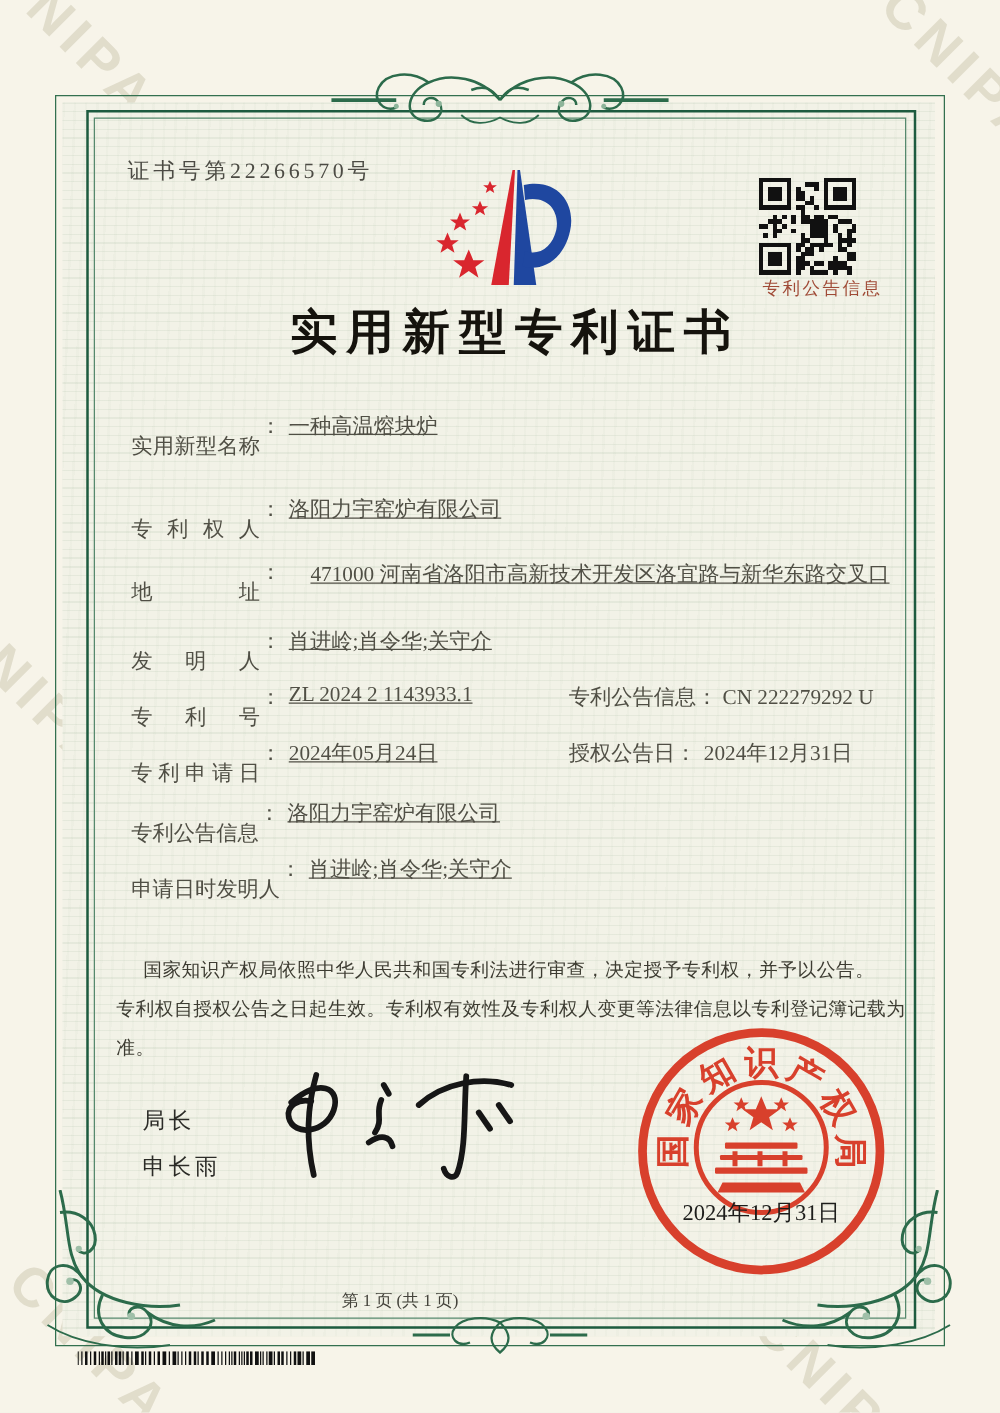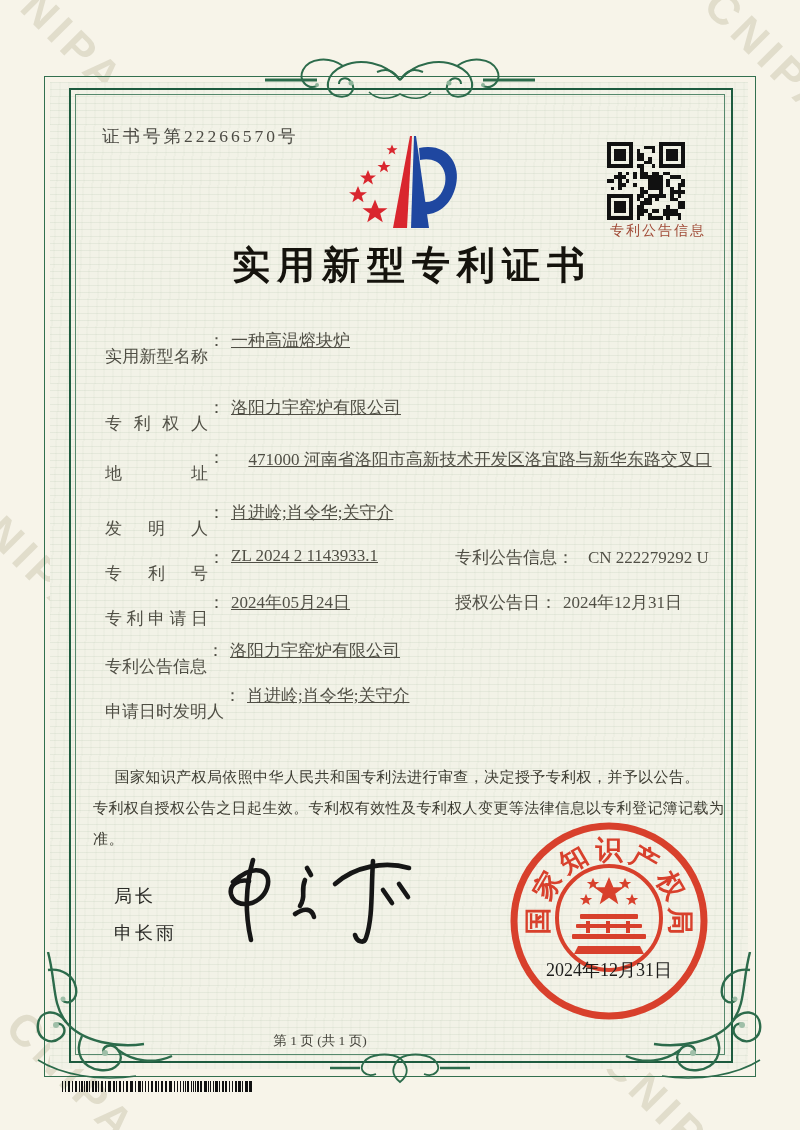--- a/index.html
+++ b/index.html
@@ -298,21 +298,21 @@
   <span class="lbl w6">专利权人</span><span class="colon">：</span><span class="val">洛阳力宇窑炉有限公司</span>
 </div>
 <div class="row" style="top:446px">
   <span class="lbl w6">地址</span><span class="colon">：</span><span class="val wrap">471000 河南省洛阳市高新技术开发区洛宜路与新华东路交叉口</span>
 </div>
 <div class="row" style="top:501px">
   <span class="lbl w6">发明人</span><span class="colon">：</span><span class="val">肖进岭;肖令华;关守介</span>
 </div>
 <div class="row" style="top:546px">
   <span class="lbl w6">专利号</span><span class="colon">：</span><span class="val">ZL 2024 2 1143933.1</span>
-  <span class="col2"><span>专利公告信息</span><span>：</span><span style="margin-left:14px">CN 222279292 U</span></span>
+  <span class="col2"><span>专利公告信息</span><span>：</span><span style="margin-left:4px">CN 222279292 U</span></span>
 </div>
 <div class="row" style="top:591px">
   <span class="lbl w6">专利申请日</span><span class="colon">：</span><span class="val">2024年05月24日</span>
   <span class="col2"><span>授权公告日</span><span>：</span><span style="margin-left:6px">2024年12月31日</span></span>
 </div>
 <div class="row" style="top:639px">
   <span class="lbl">专利公告信息</span><span class="colon">：</span><span class="val">洛阳力宇窑炉有限公司</span>
 </div>
 <div class="row" style="top:684px">
   <span class="lbl">申请日时发明人</span><span class="colon">：</span><span class="val">肖进岭;肖令华;关守介</span>

